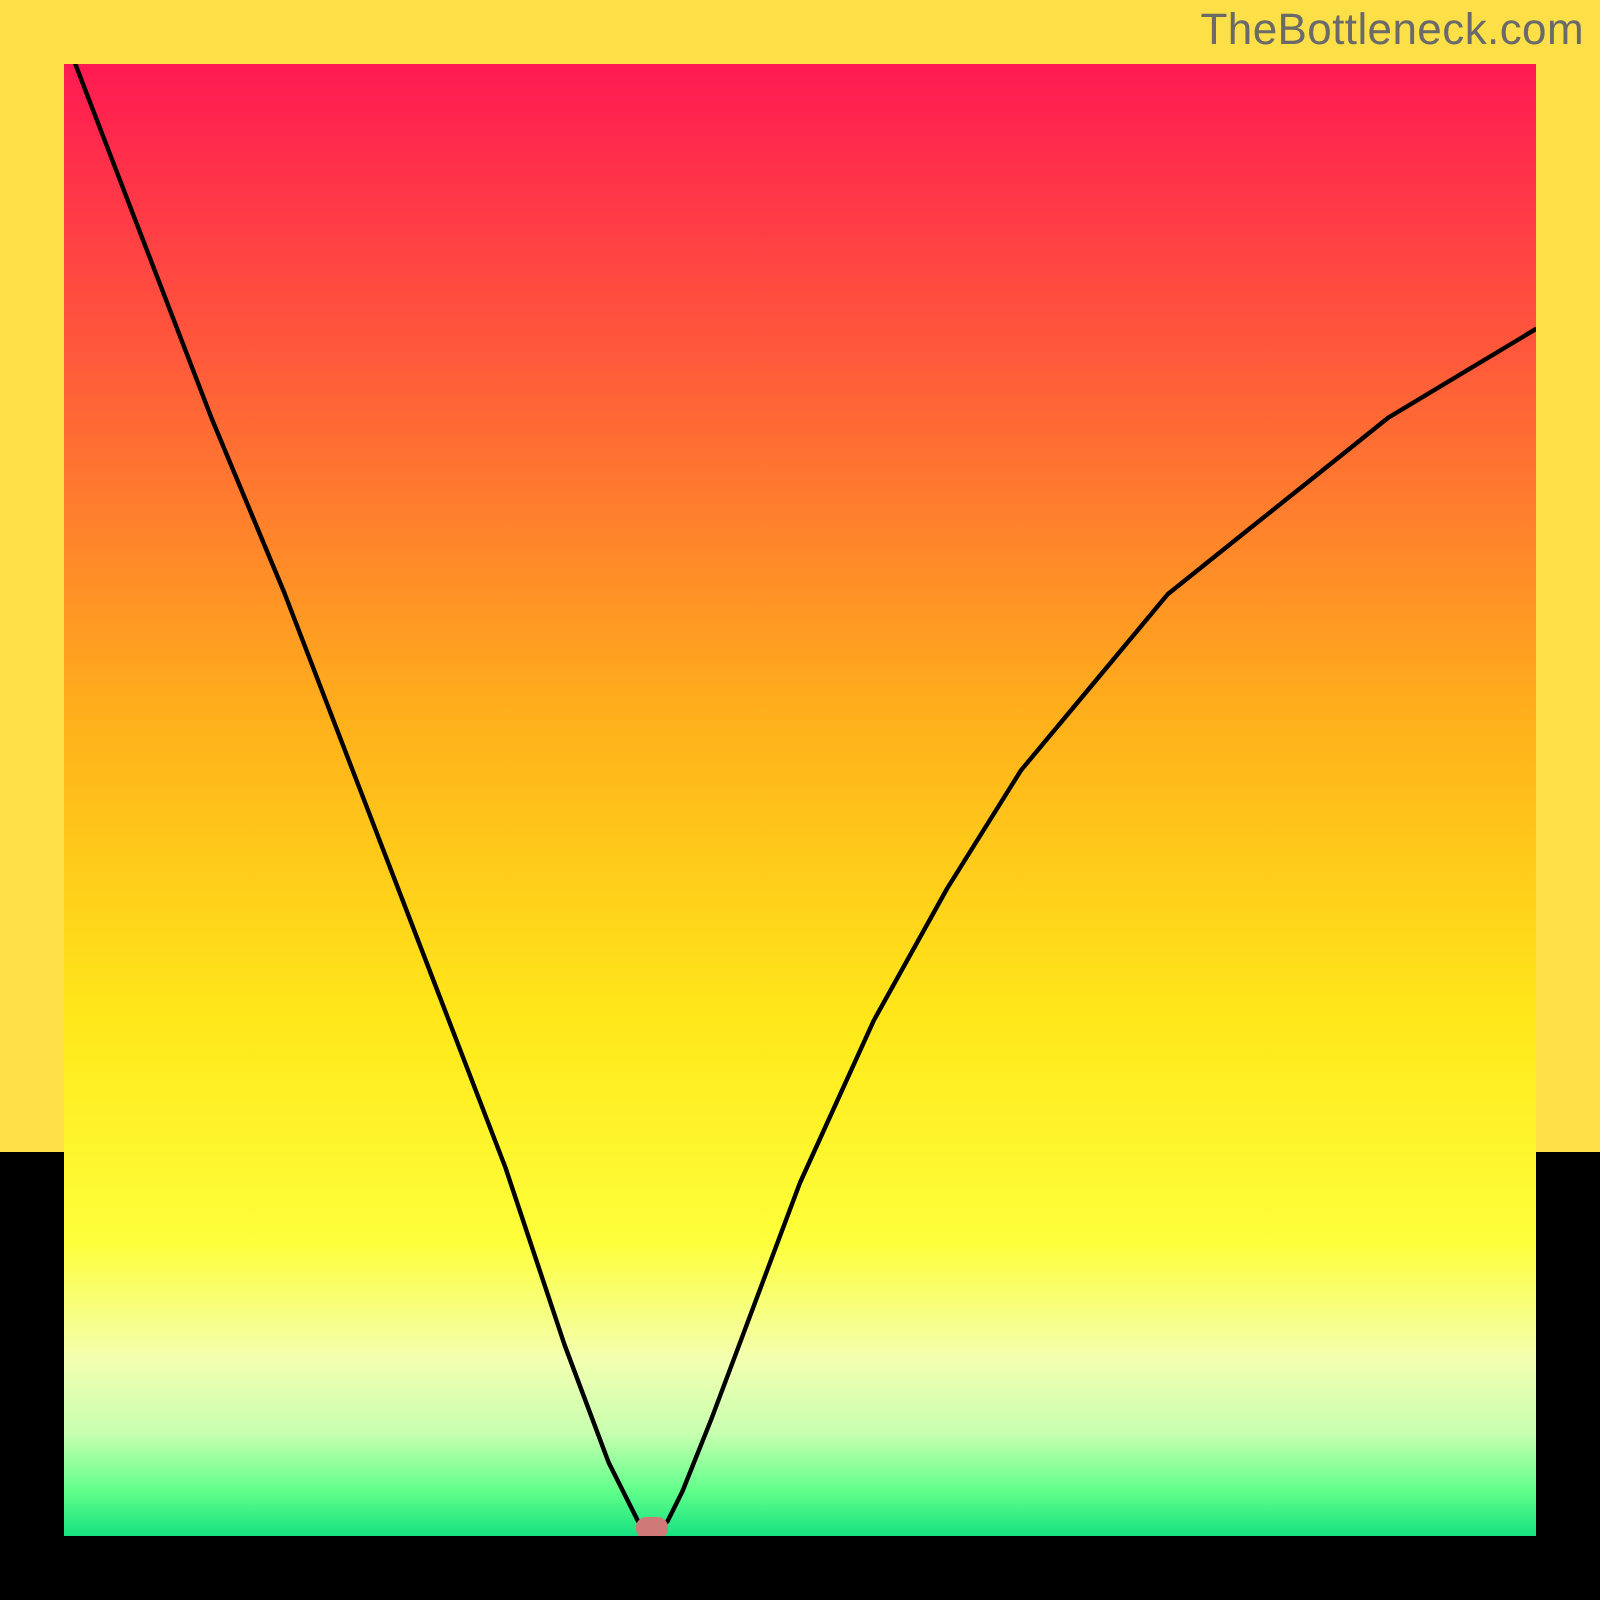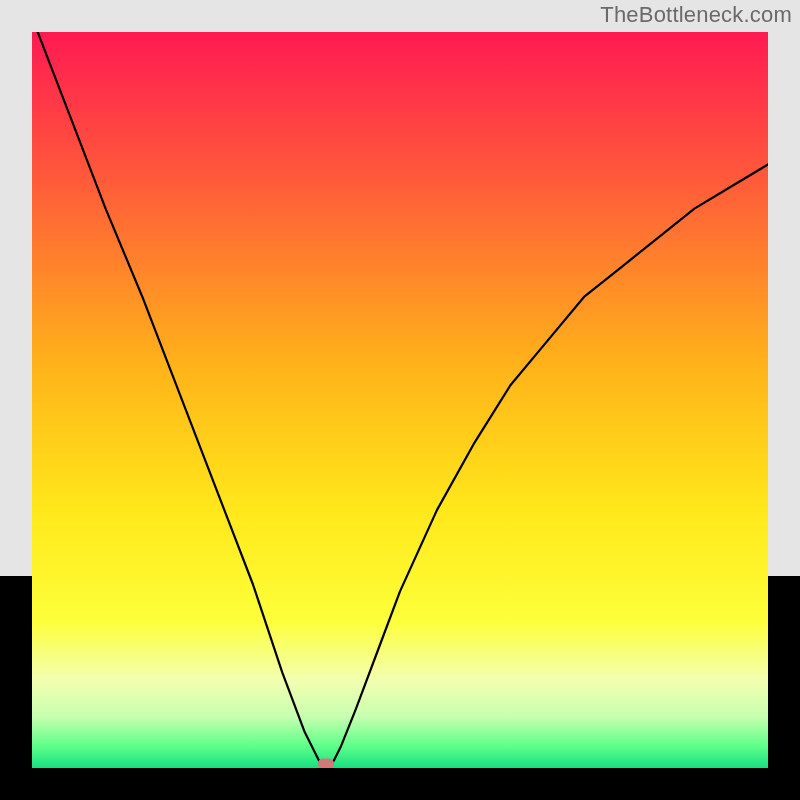--- a/index.html
+++ b/index.html
@@ -8,21 +8,21 @@
     width: 800px;
     height: 800px;
     background: #000;
     font-family: Arial, Helvetica, sans-serif;
     overflow: hidden;
   }
   .frame {
     position: relative;
     width: 800px;
     height: 576px;
-    background: #e5e5e5;
+    background: #fde047;
   }
   .attribution {
     position: absolute;
     top: 2px;
     right: 8px;
     color: #6a6a6a;
     font-size: 22px;
     font-weight: 500;
     letter-spacing: 0.2px;
     z-index: 10;

